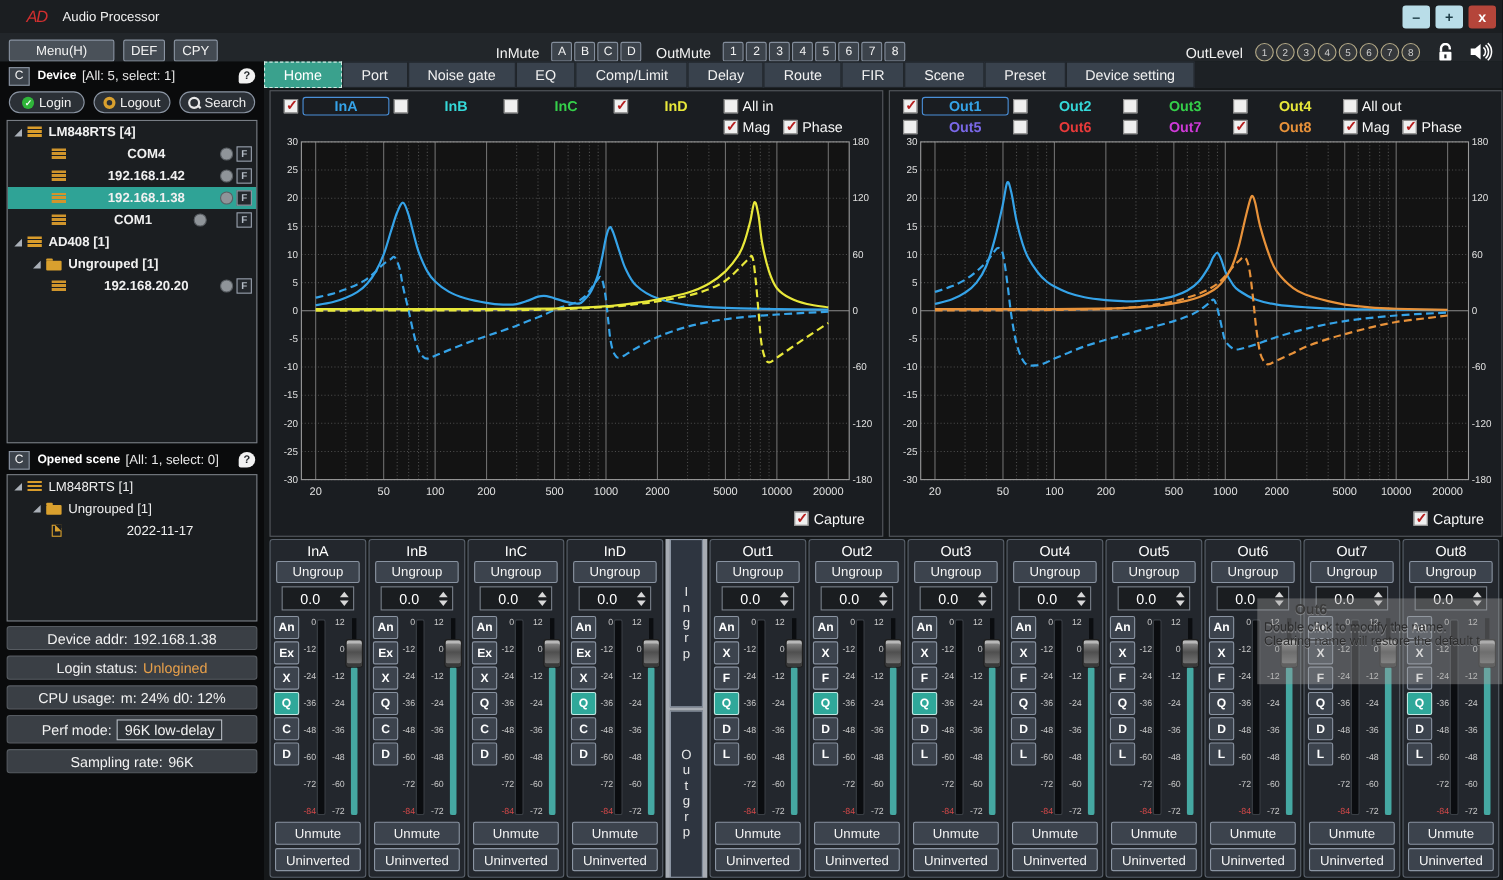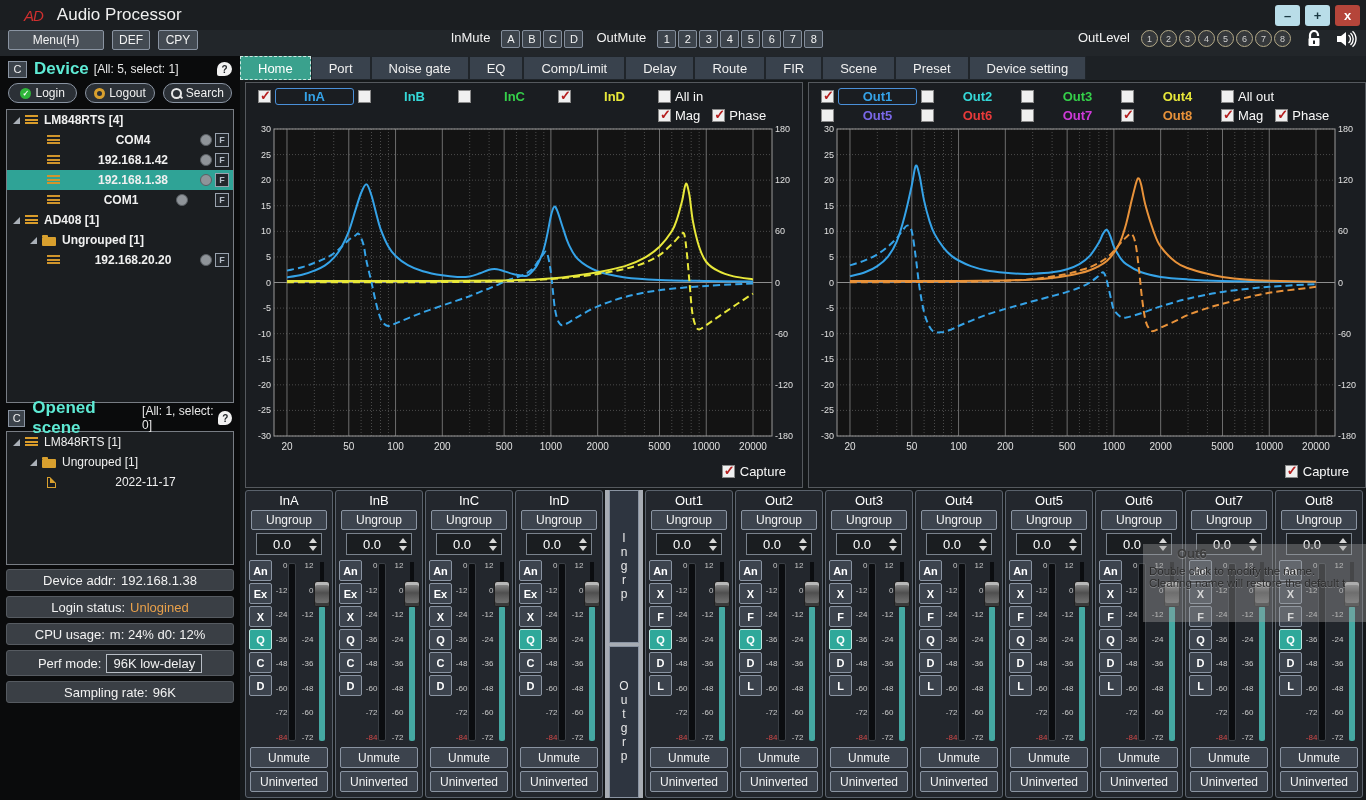--- a/index.html
+++ b/index.html
@@ -3,29 +3,29 @@
 <meta charset="utf-8">
 <style>
   * { margin:0; padding:0; box-sizing:border-box; }
   html,body { width:1366px; height:800px; overflow:hidden; background:#101214;
               font-family:"Liberation Sans", sans-serif; color:#e8e8e8; }
   .app { position:relative; width:1366px; height:800px; background:#15181a; }
 
   
   .titlebar { height:30px; background:#1b1e21; display:flex; align-items:center; padding:0 6px; }
   .app-logo { color:#d02f2f; font-weight:normal; font-style:italic; font-size:15px; margin:0 14px 0 18px; letter-spacing:-1px;}
-  .app-title { font-size:17px; color:#f0f0f0; }
+  .app-title { font-size:12px; color:#f0f0f0; }
   .winbtns { margin-left:auto; display:flex; gap:5px; }
   .winbtn { width:25px; height:21px; border-radius:3px; display:flex; align-items:center; justify-content:center;
             font-size:13px; font-weight:bold; cursor:default; }
   .winbtn.lite { background:#b9dde8; color:#1b3a44; }
   .winbtn.close { background:#b5453a; color:#fff; }
 
   
-  .menubar { height:26px; background:#22262a; display:flex; align-items:flex-start; padding:0 8px; gap:8px; }
+  .menubar { height:26px; background:#22262a; display:flex; align-items:flex-end; padding:0 8px; gap:8px; }
   .mbtn { background:#434a52; border:1px solid #8a94a2; color:#f2f2f2; font-size:12px;
           display:flex; align-items:center; justify-content:center; height:20px; border-radius:2px; }
   .menu-main { width:96px; background:#4a5159; }
   .def { width:38px; } .cpy { width:40px; }
   .spacer { flex:1; }
   .mlabel { font-size:13px; color:#f2f2f2; margin:0 3px; }
   .sq-btn { width:19px; height:18px; background:#3c434b; border:1px solid #848e9c; color:#f2f2f2;
             font-size:11px; display:flex; align-items:center; justify-content:center; margin-right:2px; border-radius:2px;}
   .btn-row { display:flex; align-items:center; }
   .level-circle { width:17px; height:17px; border-radius:50%; background:#35383b; border:1px solid #b3a987;
@@ -39,21 +39,21 @@
   .tab.selected { background:#3aa18d; border:1px dashed #cfe9e2; color:#ffffff; }
 
   
   .sidebar { position:absolute; left:0; top:56px; width:240px; bottom:0; background:#0a0b0c; padding:0 6px; }
   .logo-panel { height:58px; background:#050505; display:flex; align-items:center; justify-content:center; margin:2px 0 4px; }
   .logo-text { color:#c3e03a; font-size:27px; font-weight:bold; letter-spacing:1px; text-shadow:0 0 2px #5a6a10; }
   .logo-reg { color:#c3e03a; font-size:10px; vertical-align:super; }
   .sec-header { display:flex; align-items:center; height:22px; margin:2px 2px; }
   .c-btn { width:19px; height:17px; background:#3c434b; border:1px solid #8a94a2; font-size:11px; color:#f0f0f0;
            display:flex; align-items:center; justify-content:center; margin-right:7px; }
-  .sec-title { font-size:17px; font-weight:bold; color:#5eead4; }
+  .sec-title { font-size:11px; font-weight:bold; color:#ffffff; }
   .sec-count { font-size:12px; color:#e8e8e8; margin-left:5px; }
   .q-icon { margin-left:auto; width:15px; height:14px; background:#f2f2f2; border-radius:50% 50% 50% 2px;
             color:#23272b; font-size:10px; font-weight:bold; display:flex; align-items:center; justify-content:center; }
   .side-btns { display:flex; gap:8px; margin:3px 2px 6px; }
   .pill { flex:1; height:20px; border-radius:10px; background:#2b3036; border:1px solid #8a94a2; color:#f0f0f0;
           font-size:12px; display:flex; align-items:center; justify-content:center; gap:4px; }
   .ic-login { width:11px; height:11px; border-radius:50%; background:#2fb53a; color:#fff; font-size:8px; font-weight:bold;
               display:flex; align-items:center; justify-content:center; }
   .ic-logout { width:11px; height:11px; border-radius:50%; border:3px solid #d9a02e; background:#2b3036; }
   .ic-search { position:relative; width:11px; height:11px; }

